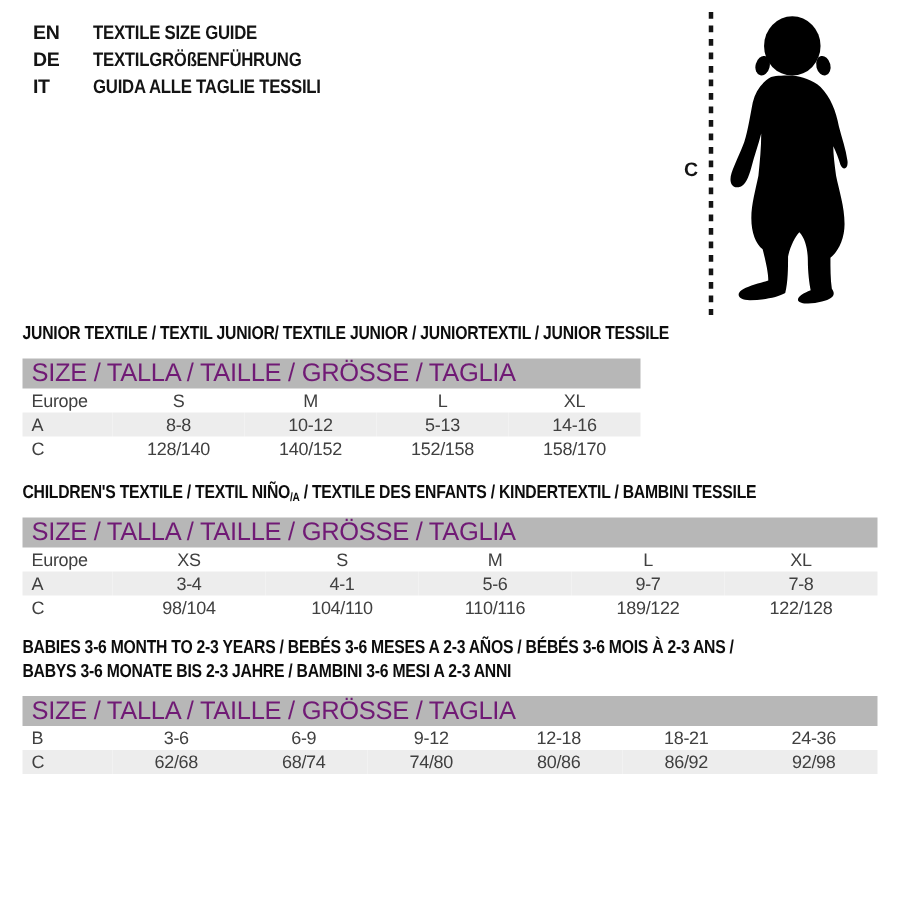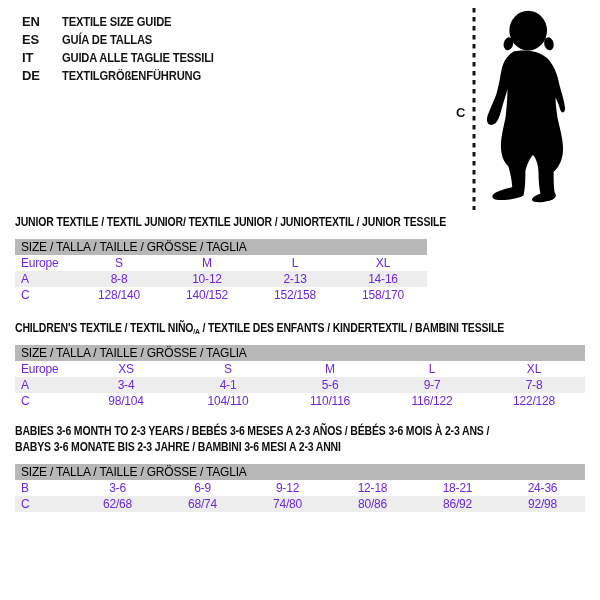--- a/index.html
+++ b/index.html
@@ -33,25 +33,25 @@
     position: absolute; font-size: 12.5px; font-weight: 700; color: #0d0d0d;
     white-space: nowrap; transform: scaleX(0.84); transform-origin: 0 0;
     letter-spacing: -0.2px; line-height: 16px;
   }
   .tbl-title sub { font-size: 8px; vertical-align: -2px; }
   
   .tbl { position: absolute; }
   table { border-collapse: collapse; table-layout: fixed; width: 100%; }
   th.band {
     background: var(--band, #b7b7b7); height: 16px; text-align: left;
-    font-size: 12px; font-weight: 400; color: #000000; padding: 0 0 0 6px;
+    font-size: 17px; font-weight: 400; color: #701a75; padding: 0 0 0 6px;
     letter-spacing: -0.2px; white-space: nowrap;
   }
   tbody td {
-    height: 16px; font-size: 12px; font-weight: 400; color: #6d28d9;
+    height: 16px; font-size: 12px; font-weight: 400; color: #404040;
     text-align: center; padding: 0; letter-spacing: -0.2px; white-space: nowrap;
   }
   tbody td.lbl { text-align: left; padding-left: 6px; }
   tbody tr:nth-child(even) { background: var(--row-alt, #ededed); }
   
   .legend { position: absolute; left: 15px; top: 536px; }
   .legend-line {
     font-size: 12.5px; font-weight: 700; color: #0d0d0d; line-height: 17px;
     white-space: nowrap; transform: scaleX(0.86); transform-origin: 0 50%;
     letter-spacing: -0.2px;
@@ -61,30 +61,26 @@
 <body>
 
 <div class="stage">
 
   <div class="lang-list">
     <div class="lang-row">
       <span class="lang-code">EN</span>
       <span class="lang-label">TEXTILE SIZE GUIDE</span>
     </div>
     <div class="lang-row">
-      <span class="lang-code">ES</span>
-      <span class="lang-label">GUÍA DE TALLAS</span>
+      <span class="lang-code">DE</span>
+      <span class="lang-label">TEXTILGRÖßENFÜHRUNG</span>
     </div>
     <div class="lang-row">
       <span class="lang-code">IT</span>
       <span class="lang-label">GUIDA ALLE TAGLIE TESSILI</span>
-    </div>
-    <div class="lang-row">
-      <span class="lang-code">DE</span>
-      <span class="lang-label">TEXTILGRÖßENFÜHRUNG</span>
     </div>
   </div>
 
   <div class="measure-label">C</div>
   <svg class="measure-line" width="4" height="202" viewBox="0 0 4 202">
     <line x1="2" y1="0" x2="2" y2="202" stroke="#141414" stroke-width="3" stroke-dasharray="4.5 4.5"></line>
   </svg>
   <svg class="baby-svg" width="113" height="200" viewBox="0 0 120 210">
     <g fill="#000000">
       <ellipse cx="48" cy="26" rx="20" ry="21"></ellipse>
@@ -124,21 +120,21 @@
           <td class="lbl">Europe</td>
           <td>S</td>
           <td>M</td>
           <td>L</td>
           <td>XL</td>
         </tr>
         <tr>
           <td class="lbl">A</td>
           <td>8-8</td>
           <td>10-12</td>
-          <td>2-13</td>
+          <td>5-13</td>
           <td>14-16</td>
         </tr>
         <tr>
           <td class="lbl">C</td>
           <td>128/140</td>
           <td>140/152</td>
           <td>152/158</td>
           <td>158/170</td>
         </tr>
       </tbody>
@@ -178,21 +174,21 @@
           <td>4-1</td>
           <td>5-6</td>
           <td>9-7</td>
           <td>7-8</td>
         </tr>
         <tr>
           <td class="lbl">C</td>
           <td>98/104</td>
           <td>104/110</td>
           <td>110/116</td>
-          <td>116/122</td>
+          <td>189/122</td>
           <td>122/128</td>
         </tr>
       </tbody>
     </table>
   </div>
 
   <div class="tbl-title" style="left:15px; top:423px;">
     <div>BABIES 3-6 MONTH TO 2-3 YEARS / BEBÉS 3-6 MESES A 2-3 AÑOS / BÉBÉS 3-6 MOIS À 2-3 ANS /</div>
     <div>BABYS 3-6 MONATE BIS 2-3 JAHRE / BAMBINI 3-6 MESI A 2-3 ANNI</div>
   </div>

